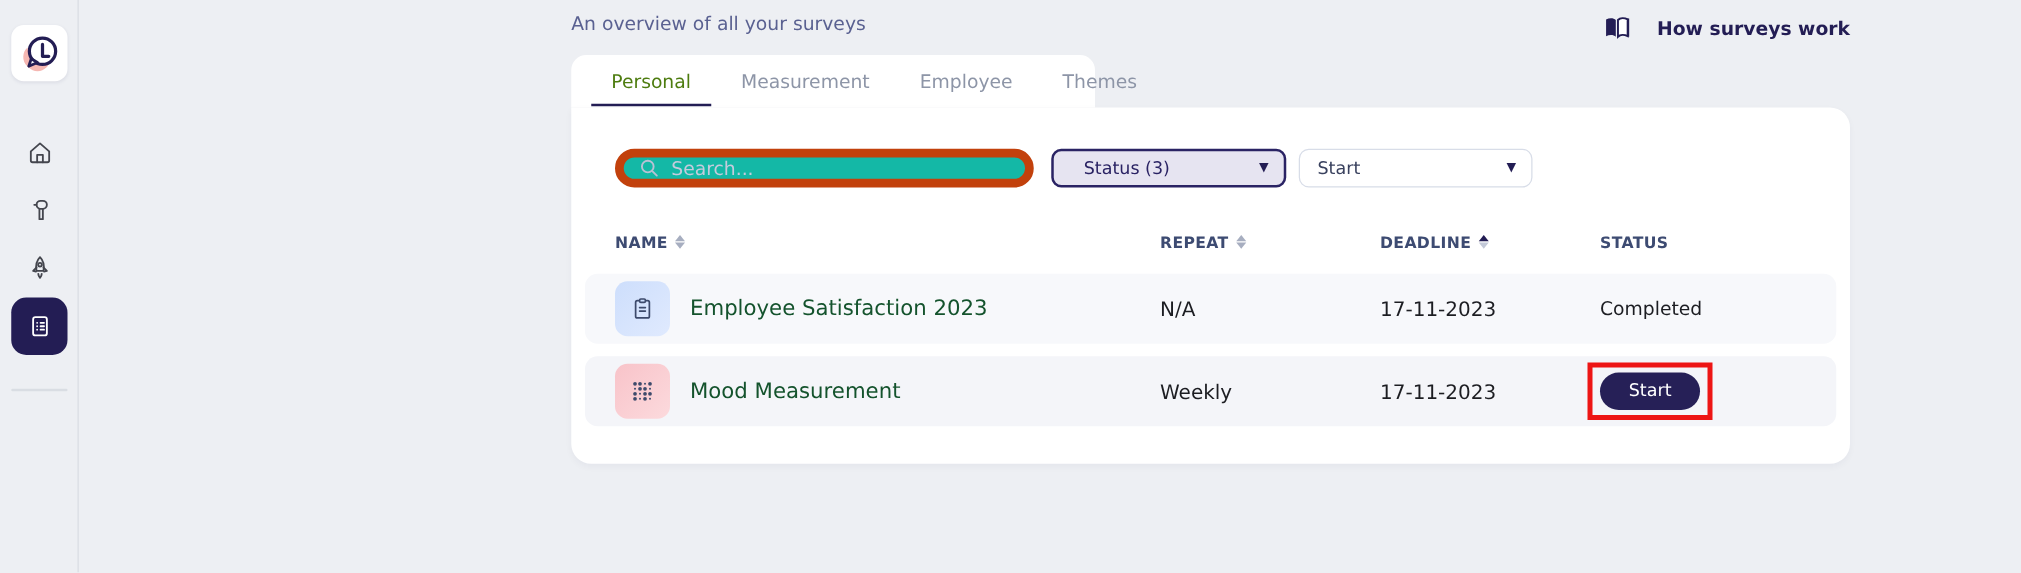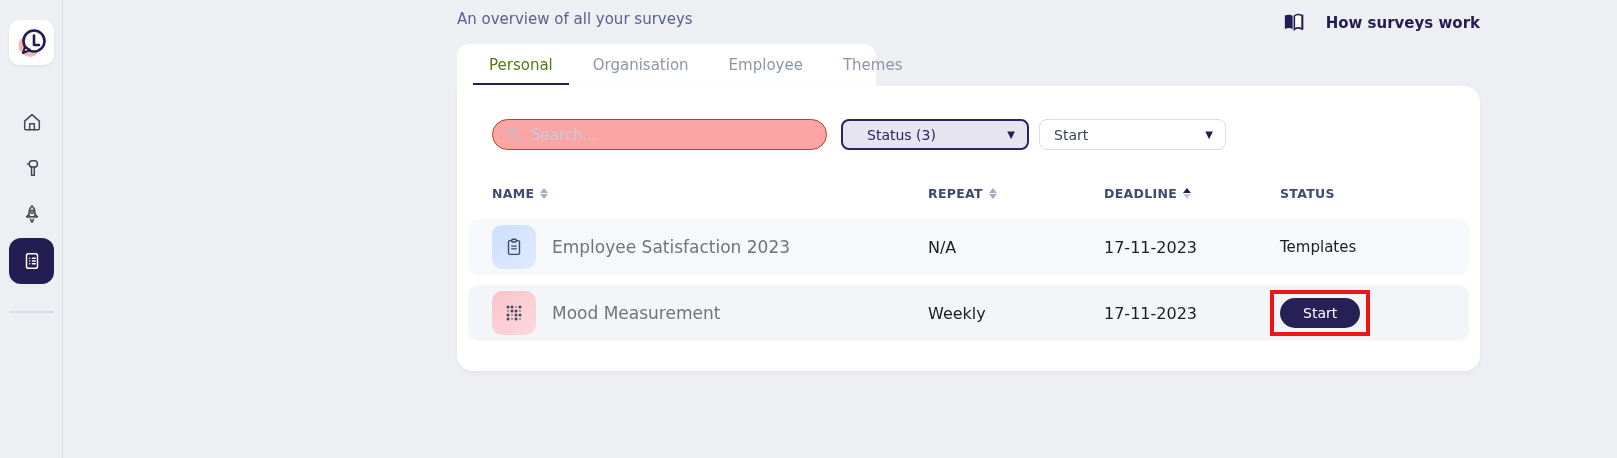--- a/index.html
+++ b/index.html
@@ -64,22 +64,22 @@
   }
 
   
   .card {
     width:1023px; height:285px; background:#ffffff;
     border-radius:0 16px 16px 16px;
     box-shadow:0 2px 6px rgba(30,26,78,.04);
   }
   .filters { display:flex; align-items:center; padding:33px 35px 0; gap:14px; }
   .search-box {
-    width:335px; height:31px; border:1px solid #c2410c; border-radius:16px;
-    display:flex; align-items:center; padding:0 12px; gap:9px; background:#fca5a5;
+    width:335px; height:31px; border:7px solid #c2410c; border-radius:16px;
+    display:flex; align-items:center; padding:0 12px; gap:9px; background:#14b8a6;
   }
   .search-box input {
     border:none; outline:none; flex:1; font-size:15px;
     font-family:"DejaVu Sans","Liberation Sans",sans-serif; color:#39415e; background:transparent;
   }
   .search-box input::placeholder { color:#c5cbdc; }
   .dropdown {
     height:31px; border-radius:8px; display:flex; align-items:center;
     justify-content:space-between; padding:0 12px 0 14px; font-size:14px; cursor:pointer;
   }
@@ -103,21 +103,21 @@
   .sort.asc .up { border-bottom-color:#231d54; }
   .sort.asc .down { border-top-color:#c3c9d8; }
 
   .row {
     height:56px; margin:0 11px 10px; border-radius:10px;
     display:grid; grid-template-columns:436px 176px 176px 1fr;
     align-items:center; padding:0 24px; font-size:16px; color:#1c1d22;
   }
   .row.r1 { background:#f7f8fb; }
   .row.r2 { background:#f4f5f9; }
-  .name-cell { display:flex; align-items:center; gap:16px; font-size:17px; color:#737373; }
+  .name-cell { display:flex; align-items:center; gap:16px; font-size:17px; color:#14532d; }
   .row-icon {
     width:44px; height:44px; border-radius:10px;
     display:flex; align-items:center; justify-content:center; flex-shrink:0;
   }
   .row-icon.blue { background:linear-gradient(135deg,#cddefc,#e0eafe); }
   .row-icon.pink { background:linear-gradient(135deg,#f8c3c9,#fcdadd); }
   .status-text { font-size:15px; }
 
   .highlight-box {
     display:inline-block; border:4px solid #ed1515; padding:4px 6px; margin-left:-10px;
@@ -188,21 +188,21 @@
       <path d="M22.5 2 V19" stroke="#231d54" stroke-width="1.8"></path>
     </svg>
     <span>How surveys work</span>
   </div>
 
   <div class="tabbar">
     <div class="tab active">
         <span>Personal</span>
       </div>
     <div class="tab">
-        <span>Organisation</span>
+        <span>Measurement</span>
       </div>
     <div class="tab">
         <span>Employee</span>
       </div>
     <div class="tab">
         <span>Themes</span>
       </div>
   </div>
 
   <section class="card">
@@ -260,21 +260,21 @@
           <svg width="22" height="22" viewBox="0 0 24 24" fill="none" stroke="#3d4a6b" stroke-width="1.5" stroke-linecap="round" stroke-linejoin="round">
             <rect x="6" y="5" width="12" height="15" rx="1.5"></rect>
             <rect x="9.5" y="3.5" width="5" height="3" rx="1" fill="#cddefc"></rect>
             <path d="M9.5 11 h5 M9.5 14 h5"></path>
           </svg>
         </span>
         <span>Employee Satisfaction 2023</span>
       </div>
       <div>N/A</div>
       <div>17-11-2023</div>
-      <div class="status-text">Templates</div>
+      <div class="status-text">Completed</div>
     </div>
 
     <div class="row r2">
       <div class="name-cell">
         <span class="row-icon pink">
           <svg width="24" height="24" viewBox="0 0 24 24" fill="#3d4a6b">
             <circle cx="6" cy="6" r="1.5"></circle>
               <circle cx="10" cy="6" r="1.5"></circle>
               <circle cx="14" cy="6" r="0.8"></circle>
               <circle cx="18" cy="6" r="1.5"></circle>

